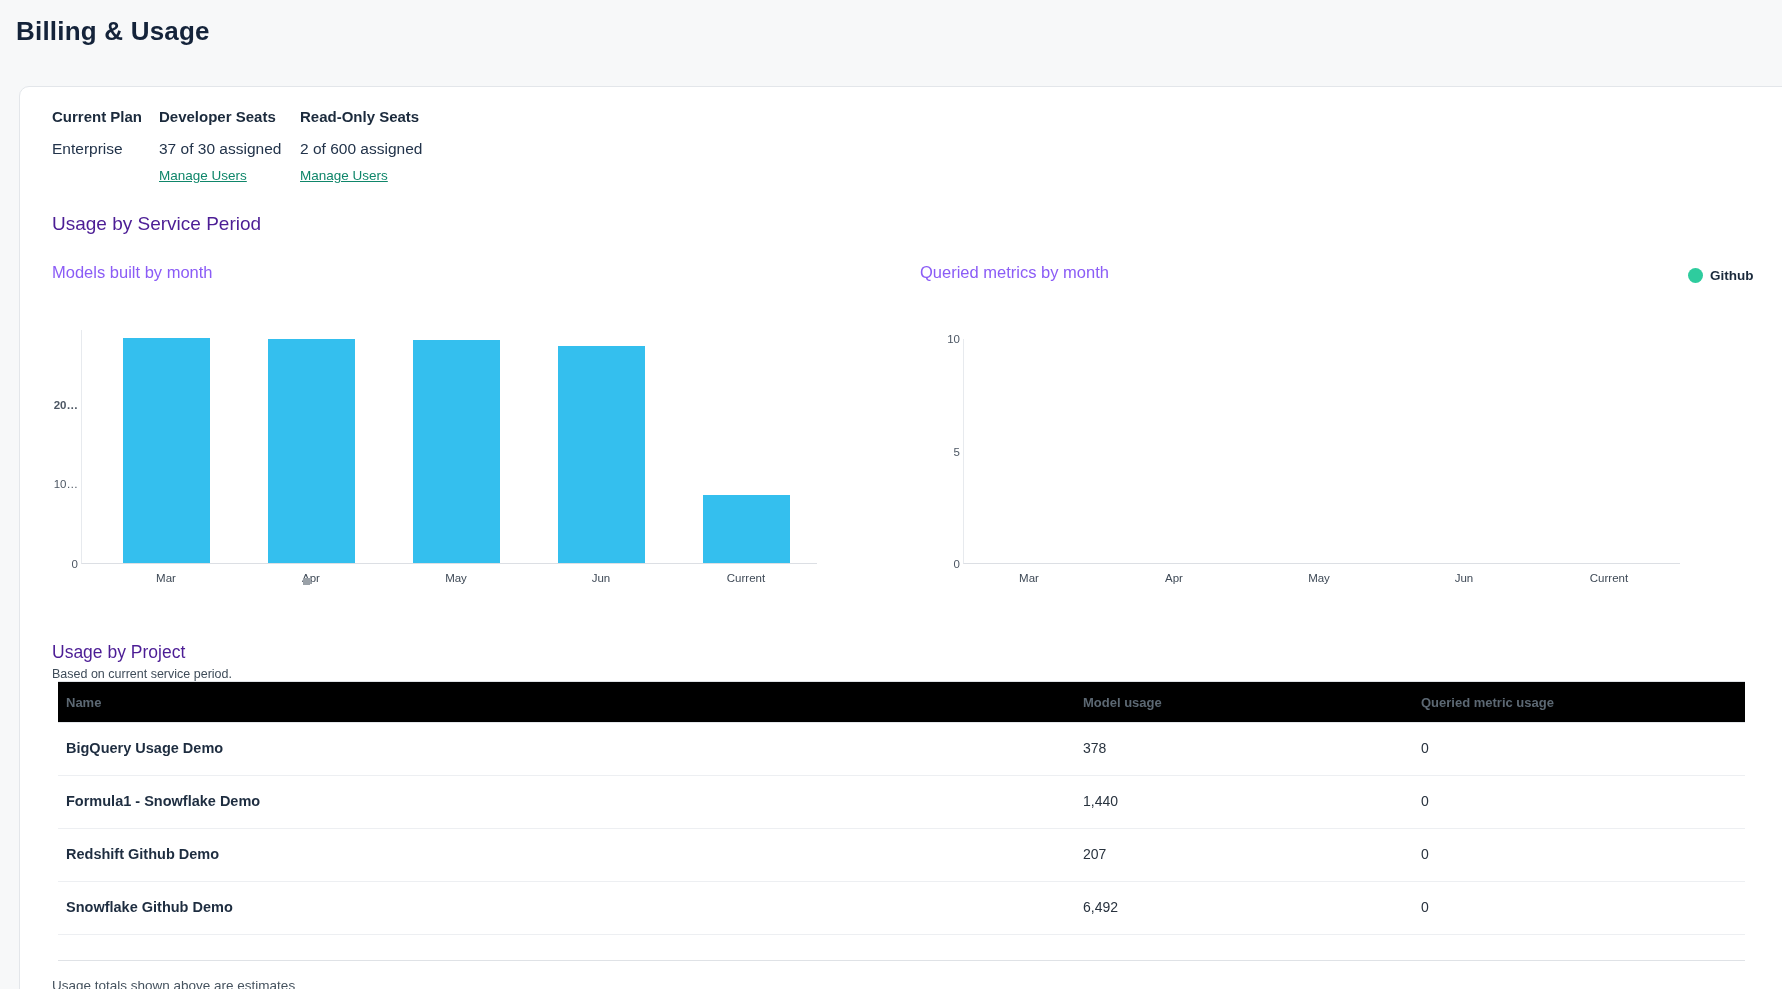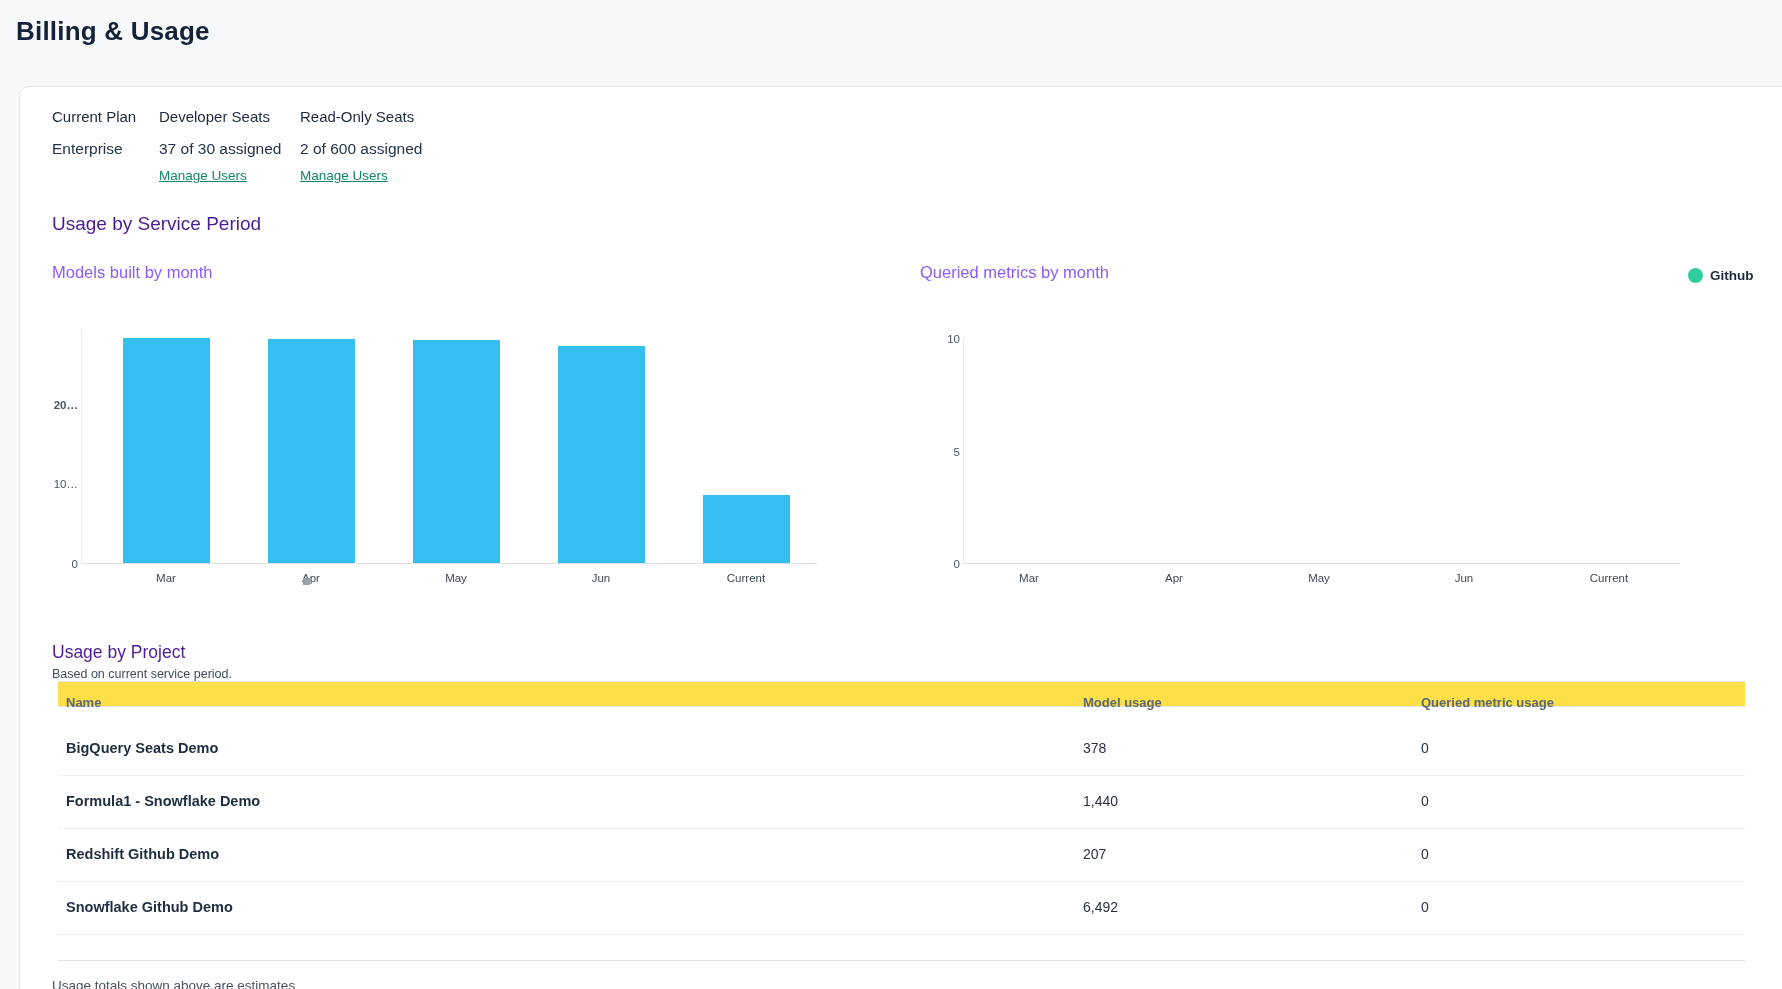--- a/index.html
+++ b/index.html
@@ -13,21 +13,21 @@
   .abs { position:absolute; }
 
   .page-title { left:16px; top:16px; font-size:26px; font-weight:700; color:#14233a; letter-spacing:.2px; }
 
   .card {
     left:19px; top:86px; right:-12px; bottom:-12px;
     background:#ffffff; border:1px solid #e3e6ea; border-radius:10px;
   }
 
   
-  .plan-label { font-size:15px; font-weight:400; color:#1b2a3c; }
+  .plan-label { font-size:15px; font-weight:700; color:#1b2a3c; }
   .plan-value { font-size:15.5px; color:#22334a; }
   .manage-link { font-size:13.5px; color:#0f866a; text-decoration:underline; cursor:pointer; }
 
   .section-heading { font-size:19px; color:#4c1d95; }
   .chart-title { font-size:16.5px; color:#8b5cf6; }
 
   
   .chart-plot {
     position:absolute;
     border-left:1px solid #e7eaee;
@@ -42,22 +42,22 @@
     position:absolute; width:100px; text-align:center;
     font-size:11.5px; color:#3e4956;
   }
   .legend { display:flex; align-items:center; gap:7px; }
   .legend-dot { width:15px; height:15px; border-radius:50%; }
   .legend-label { font-size:13.5px; font-weight:700; color:#1b2a3c; }
 
   
   .table-sub { font-size:12.5px; color:#3f4c59; }
   .thead {
-    left:58px; top:681px; width:1687px; height:26px;
-    background:#fde047; border-top:1px solid #dfe2e6; border-bottom:1px solid #e3e6ea;
+    left:58px; top:681px; width:1687px; height:42px;
+    background:#000000; border-top:1px solid #dfe2e6; border-bottom:1px solid #e3e6ea;
   }
   .th { position:absolute; top:13px; font-size:13px; font-weight:700; color:#5c6873; }
   .trow {
     position:absolute; left:58px; width:1687px; height:53px;
     border-bottom:1px solid #edeff2; background:#fff;
   }
   .td-name { position:absolute; left:8px; top:17px; font-size:14.5px; font-weight:700; color:#1e2d40; }
   .td-val  { position:absolute; top:17px; font-size:14px; color:#28323e; }
 
   .bottom-divider { left:58px; top:960px; width:1687px; height:0; border-top:1px solid #dfe2e6; }
@@ -124,21 +124,21 @@
 <div class="abs table-sub" style="left:52px;top:667px;">Based on current service period.</div>
 
 <div class="abs thead">
   <div class="th" style="left:8px;">Name</div>
   <div class="th" style="left:1025px;">Model usage</div>
   <div class="th" style="left:1363px;">Queried metric usage</div>
 </div>
 
 <div id="table-rows">
     <div class="trow" style="top: 723px;">
-      <div class="td-name">BigQuery Seats Demo</div>
+      <div class="td-name">BigQuery Usage Demo</div>
       <div class="td-val" style="left: 1025px;">378</div>
       <div class="td-val" style="left: 1363px;">0</div>
     </div>
     <div class="trow" style="top: 776px;">
       <div class="td-name">Formula1 - Snowflake Demo</div>
       <div class="td-val" style="left: 1025px;">1,440</div>
       <div class="td-val" style="left: 1363px;">0</div>
     </div>
     <div class="trow" style="top: 829px;">
       <div class="td-name">Redshift Github Demo</div>

